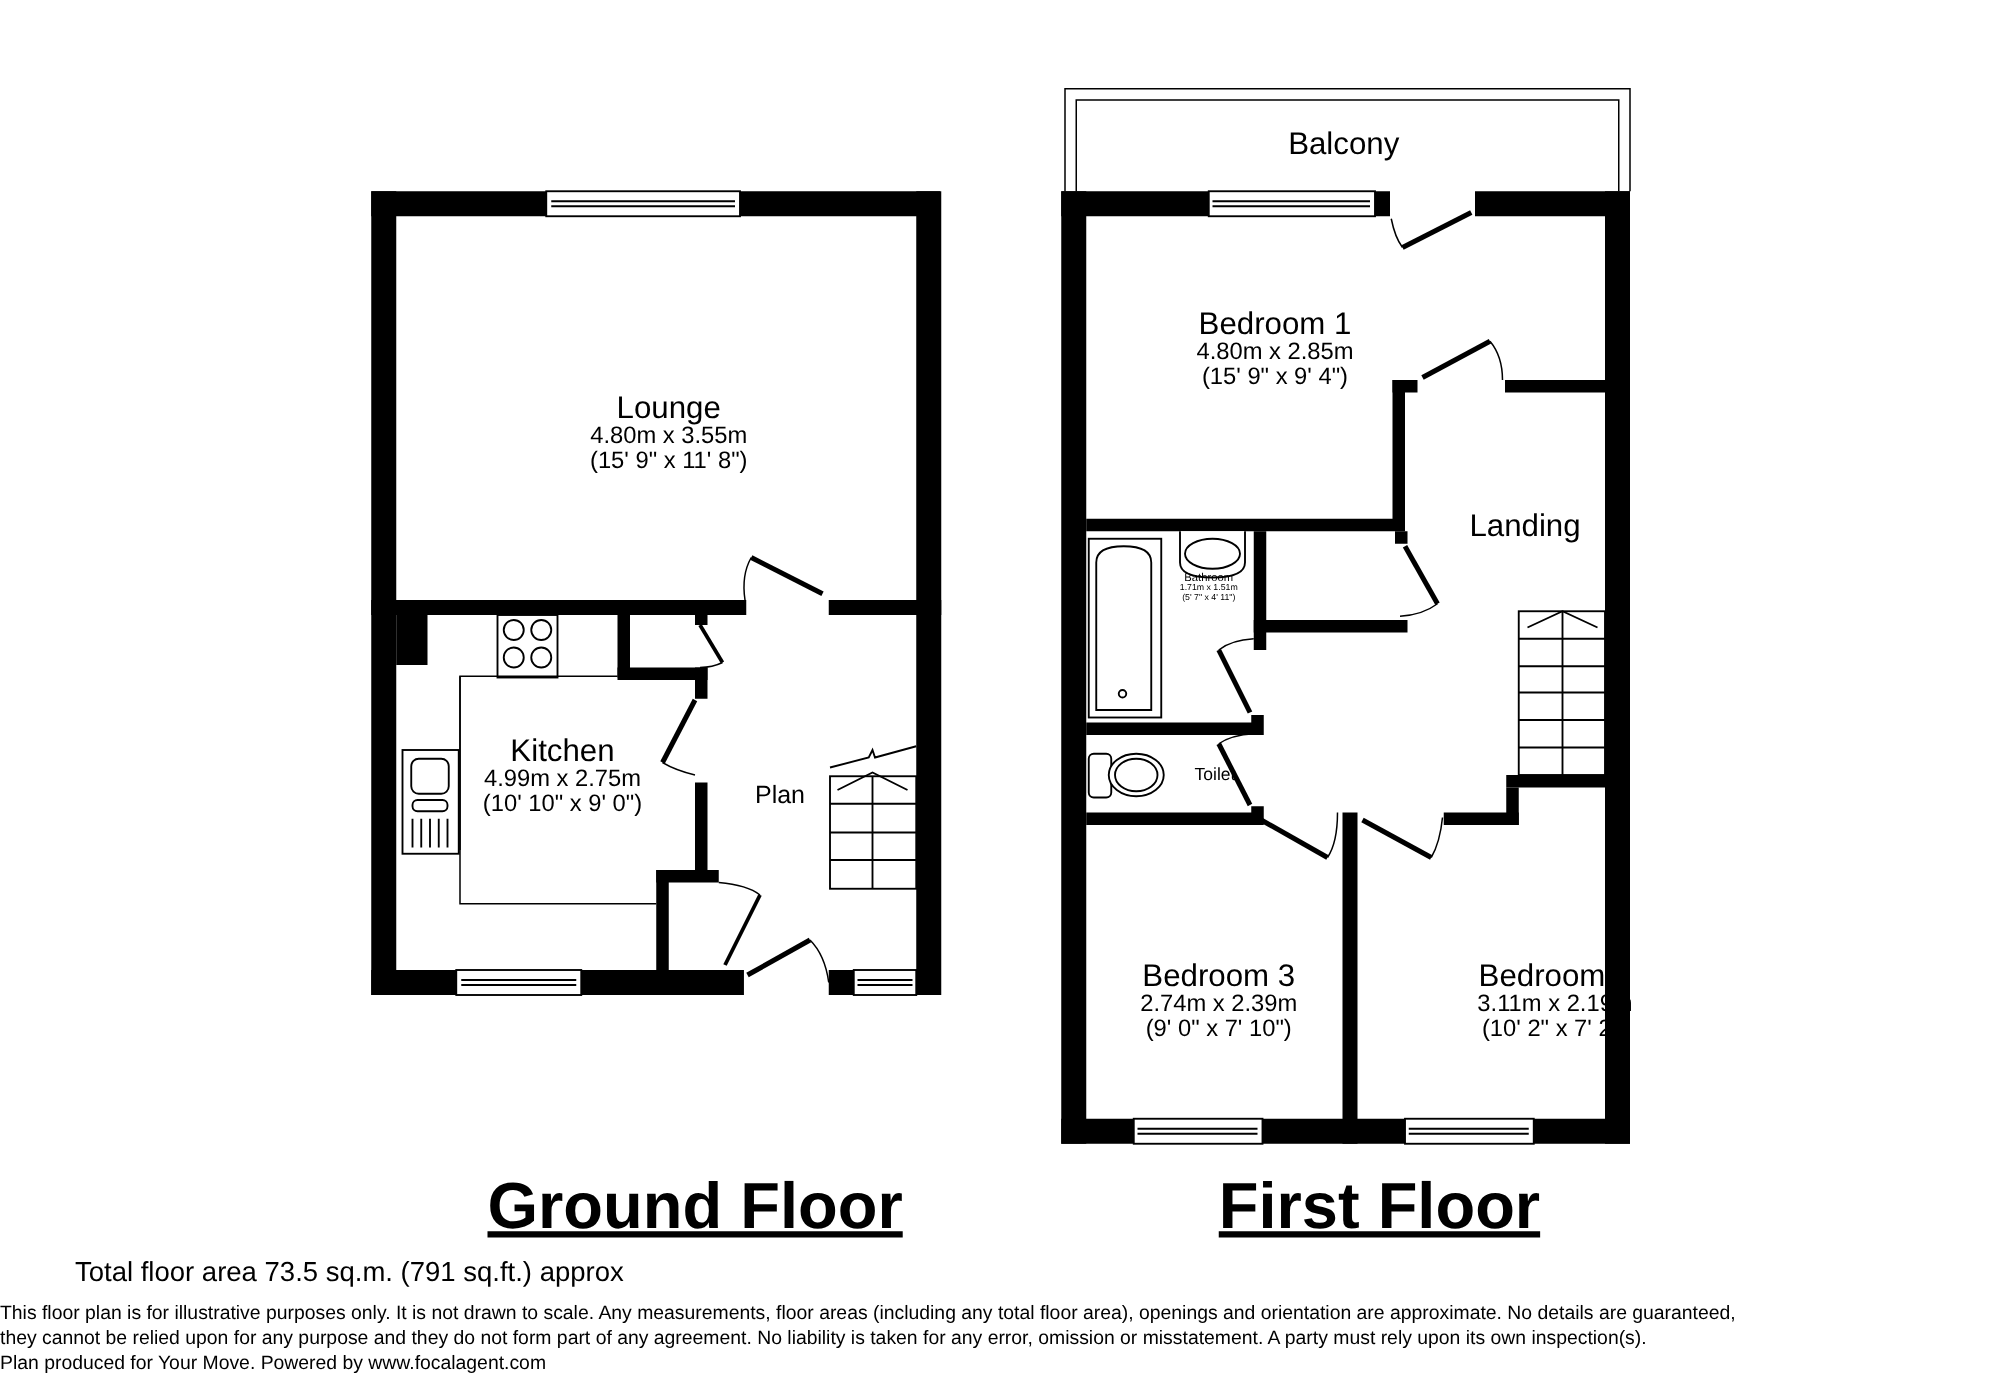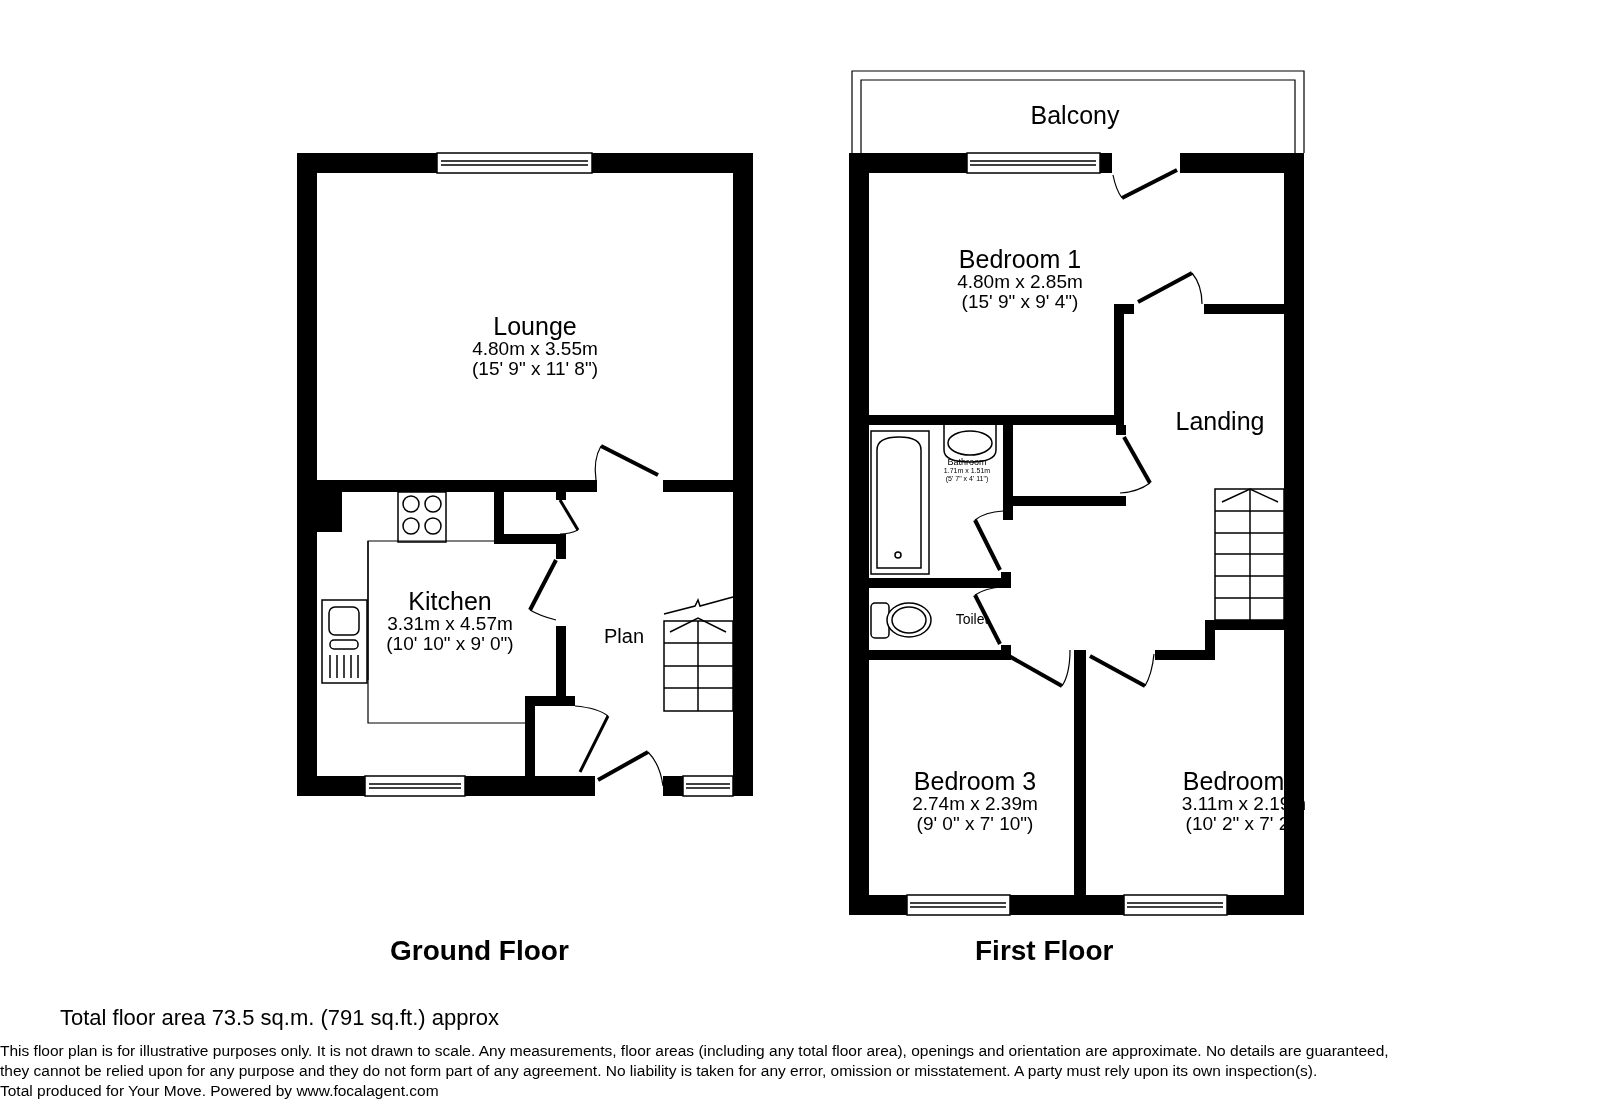--- a/index.html
+++ b/index.html
@@ -3,21 +3,21 @@
 <meta charset="utf-8">
 <style>
   html,body{margin:0;padding:0;background:#fff;}
   body{width:1600px;height:1120px;position:relative;overflow:hidden;font-family:"Liberation Sans",sans-serif;color:#000;}
   svg#plan{position:absolute;left:0;top:0;}
   .lbl{position:absolute;text-align:center;white-space:nowrap;line-height:1.05;}
   .rname{font-size:25px;}
   .rdim{font-size:19px;}
   .small .rname{font-size:9px;}
   .small .rdim{font-size:7px;}
-  .floor-title{position:absolute;font-weight:bold;font-size:28px;white-space:nowrap;}
+  .floor-title{position:absolute;font-weight:bold;font-size:52px;white-space:nowrap;text-decoration:underline;}
   .total{position:absolute;left:60px;top:1005px;font-size:22px;white-space:nowrap;}
   .disc{position:absolute;left:0;width:1600px;text-align:left;font-size:15.5px;white-space:nowrap;}
 </style>
 </head>
 <body>
 
 <svg id="plan" width="1600" height="1120" viewBox="0 0 1600 1120">
 
   <g fill="#000" stroke="none">
 
@@ -210,21 +210,21 @@
   </g>
 </svg>
 
 <div class="lbl" style="left:425px;top:313px;width:220px;">
   <div class="rname">Lounge</div>
   <div class="rdim">4.80m x 3.55m</div>
   <div class="rdim">(15' 9" x 11' 8")</div>
 </div>
 <div class="lbl" style="left:360px;top:588px;width:180px;">
   <div class="rname">Kitchen</div>
-  <div class="rdim">3.31m x 4.57m</div>
+  <div class="rdim">4.99m x 2.75m</div>
   <div class="rdim">(10' 10" x 9' 0")</div>
 </div>
 <div class="lbl" style="left:594px;top:626px;width:60px;">
   <div class="rdim" style="font-size:20px;">Plan</div>
 </div>
 
 <div class="lbl" style="left:1000px;top:102px;width:150px;">
   <div class="rname">Balcony</div>
 </div>
 <div class="lbl" style="left:920px;top:246px;width:200px;text-align:center;">
@@ -253,13 +253,13 @@
   <div class="rdim">3.11m x 2.19m</div>
   <div class="rdim">(10' 2" x 7' 2")</div>
 </div>
 
 <div class="floor-title" style="left:390px;top:935px;">Ground Floor</div>
 <div class="floor-title" style="left:975px;top:935px;">First Floor</div>
 
 <div class="total">Total floor area 73.5 sq.m. (791 sq.ft.) approx</div>
 <div class="disc" style="top:1042px;">This floor plan is for illustrative purposes only. It is not drawn to scale. Any measurements, floor areas (including any total floor area), openings and orientation are approximate. No details are guaranteed,</div>
 <div class="disc" style="top:1062px;">they cannot be relied upon for any purpose and they do not form part of any agreement. No liability is taken for any error, omission or misstatement. A party must rely upon its own inspection(s).</div>
-<div class="disc" style="top:1082px;">Total produced for Your Move. Powered by www.focalagent.com</div>
+<div class="disc" style="top:1082px;">Plan produced for Your Move. Powered by www.focalagent.com</div>
 
 </body></html>

